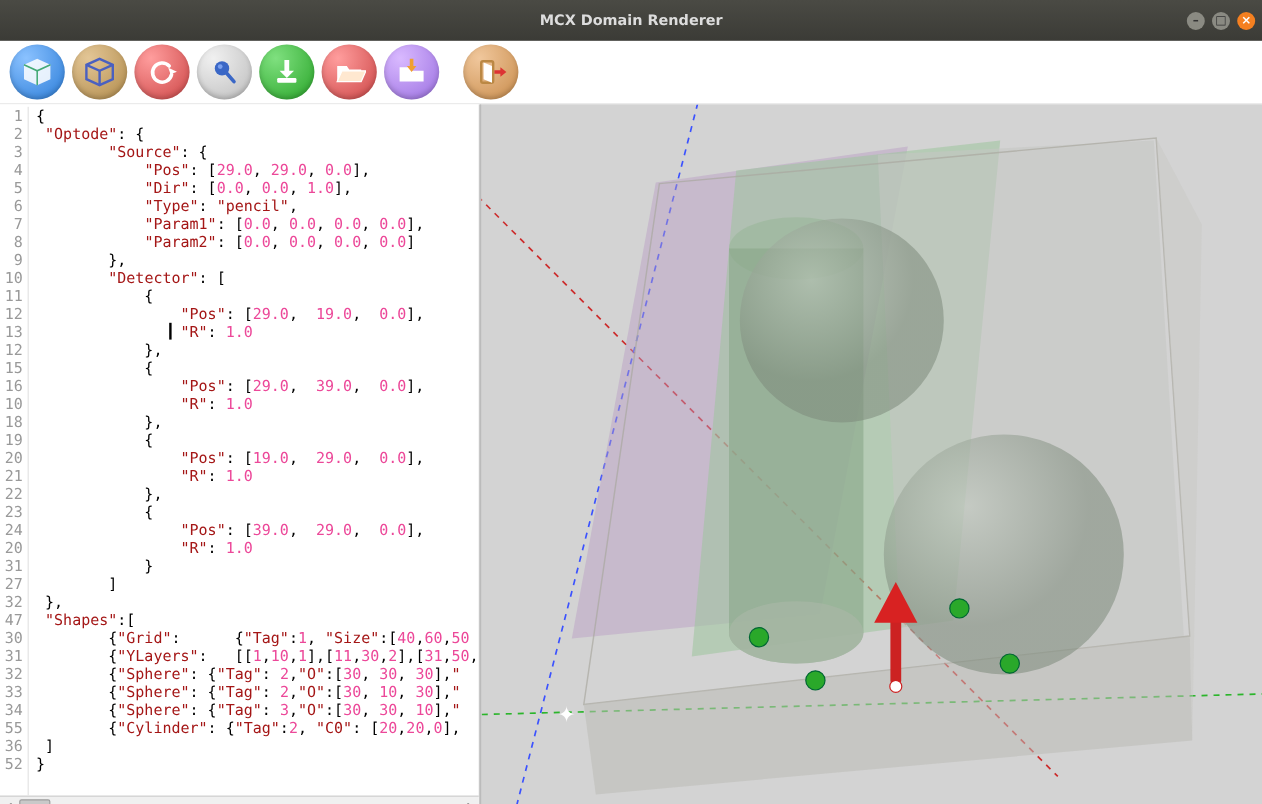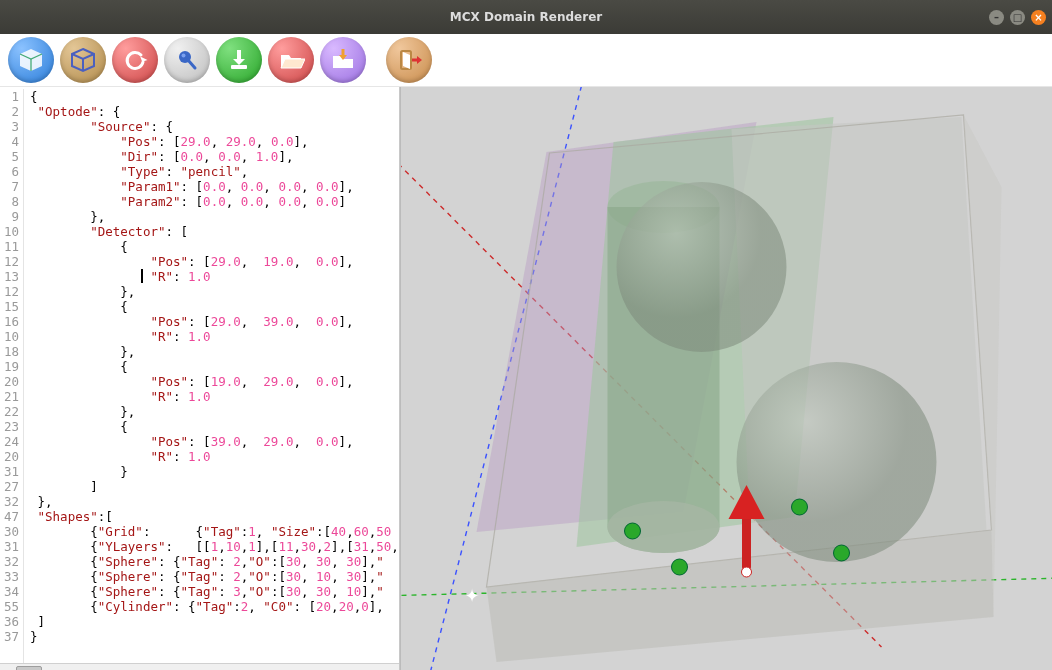--- a/index.html
+++ b/index.html
@@ -142,21 +142,21 @@
           <div>27</div>
           <div>32</div>
           <div>47</div>
           <div>30</div>
           <div>31</div>
           <div>32</div>
           <div>33</div>
           <div>34</div>
           <div>55</div>
           <div>36</div>
-          <div>37</div>
+          <div>52</div>
         </div>
       <div class="code" id="code"><div class="ln"><span class="p">{</span></div><div class="ln"><span class="p"> </span><span class="k">"Optode"</span><span class="p">: {</span></div><div class="ln"><span class="p">        </span><span class="k">"Source"</span><span class="p">: {</span></div><div class="ln"><span class="p">            </span><span class="k">"Pos"</span><span class="p">: [</span><span class="n">29.0</span><span class="p">, </span><span class="n">29.0</span><span class="p">, </span><span class="n">0.0</span><span class="p">],</span></div><div class="ln"><span class="p">            </span><span class="k">"Dir"</span><span class="p">: [</span><span class="n">0.0</span><span class="p">, </span><span class="n">0.0</span><span class="p">, </span><span class="n">1.0</span><span class="p">],</span></div><div class="ln"><span class="p">            </span><span class="k">"Type"</span><span class="p">: </span><span class="k">"pencil"</span><span class="p">,</span></div><div class="ln"><span class="p">            </span><span class="k">"Param1"</span><span class="p">: [</span><span class="n">0.0</span><span class="p">, </span><span class="n">0.0</span><span class="p">, </span><span class="n">0.0</span><span class="p">, </span><span class="n">0.0</span><span class="p">],</span></div><div class="ln"><span class="p">            </span><span class="k">"Param2"</span><span class="p">: [</span><span class="n">0.0</span><span class="p">, </span><span class="n">0.0</span><span class="p">, </span><span class="n">0.0</span><span class="p">, </span><span class="n">0.0</span><span class="p">]</span></div><div class="ln"><span class="p">        },</span></div><div class="ln"><span class="p">        </span><span class="k">"Detector"</span><span class="p">: [</span></div><div class="ln"><span class="p">            {</span></div><div class="ln"><span class="p">                </span><span class="k">"Pos"</span><span class="p">: [</span><span class="n">29.0</span><span class="p">,  </span><span class="n">19.0</span><span class="p">,  </span><span class="n">0.0</span><span class="p">],</span></div><div class="ln"><span class="p">                </span><span class="k">"R"</span><span class="p">: </span><span class="n">1.0</span></div><div class="ln"><span class="p">            },</span></div><div class="ln"><span class="p">            {</span></div><div class="ln"><span class="p">                </span><span class="k">"Pos"</span><span class="p">: [</span><span class="n">29.0</span><span class="p">,  </span><span class="n">39.0</span><span class="p">,  </span><span class="n">0.0</span><span class="p">],</span></div><div class="ln"><span class="p">                </span><span class="k">"R"</span><span class="p">: </span><span class="n">1.0</span></div><div class="ln"><span class="p">            },</span></div><div class="ln"><span class="p">            {</span></div><div class="ln"><span class="p">                </span><span class="k">"Pos"</span><span class="p">: [</span><span class="n">19.0</span><span class="p">,  </span><span class="n">29.0</span><span class="p">,  </span><span class="n">0.0</span><span class="p">],</span></div><div class="ln"><span class="p">                </span><span class="k">"R"</span><span class="p">: </span><span class="n">1.0</span></div><div class="ln"><span class="p">            },</span></div><div class="ln"><span class="p">            {</span></div><div class="ln"><span class="p">                </span><span class="k">"Pos"</span><span class="p">: [</span><span class="n">39.0</span><span class="p">,  </span><span class="n">29.0</span><span class="p">,  </span><span class="n">0.0</span><span class="p">],</span></div><div class="ln"><span class="p">                </span><span class="k">"R"</span><span class="p">: </span><span class="n">1.0</span></div><div class="ln"><span class="p">            }</span></div><div class="ln"><span class="p">        ]</span></div><div class="ln"><span class="p"> },</span></div><div class="ln"><span class="p"> </span><span class="k">"Shapes"</span><span class="p">:[</span></div><div class="ln"><span class="p">        {</span><span class="k">"Grid"</span><span class="p">:      {</span><span class="k">"Tag"</span><span class="p">:</span><span class="n">1</span><span class="p">, </span><span class="k">"Size"</span><span class="p">:[</span><span class="n">40</span><span class="p">,</span><span class="n">60</span><span class="p">,</span><span class="n">50</span></div><div class="ln"><span class="p">        {</span><span class="k">"YLayers"</span><span class="p">:   [[</span><span class="n">1</span><span class="p">,</span><span class="n">10</span><span class="p">,</span><span class="n">1</span><span class="p">],[</span><span class="n">11</span><span class="p">,</span><span class="n">30</span><span class="p">,</span><span class="n">2</span><span class="p">],[</span><span class="n">31</span><span class="p">,</span><span class="n">50</span><span class="p">,</span></div><div class="ln"><span class="p">        {</span><span class="k">"Sphere"</span><span class="p">: {</span><span class="k">"Tag"</span><span class="p">: </span><span class="n">2</span><span class="p">,</span><span class="k">"O"</span><span class="p">:[</span><span class="n">30</span><span class="p">, </span><span class="n">30</span><span class="p">, </span><span class="n">30</span><span class="p">],</span><span class="k">"</span></div><div class="ln"><span class="p">        {</span><span class="k">"Sphere"</span><span class="p">: {</span><span class="k">"Tag"</span><span class="p">: </span><span class="n">2</span><span class="p">,</span><span class="k">"O"</span><span class="p">:[</span><span class="n">30</span><span class="p">, </span><span class="n">10</span><span class="p">, </span><span class="n">30</span><span class="p">],</span><span class="k">"</span></div><div class="ln"><span class="p">        {</span><span class="k">"Sphere"</span><span class="p">: {</span><span class="k">"Tag"</span><span class="p">: </span><span class="n">3</span><span class="p">,</span><span class="k">"O"</span><span class="p">:[</span><span class="n">30</span><span class="p">, </span><span class="n">30</span><span class="p">, </span><span class="n">10</span><span class="p">],</span><span class="k">"</span></div><div class="ln"><span class="p">        {</span><span class="k">"Cylinder"</span><span class="p">: {</span><span class="k">"Tag"</span><span class="p">:</span><span class="n">2</span><span class="p">, </span><span class="k">"C0"</span><span class="p">: [</span><span class="n">20</span><span class="p">,</span><span class="n">20</span><span class="p">,</span><span class="n">0</span><span class="p">],</span></div><div class="ln"><span class="p"> ]</span></div><div class="ln"><span class="p">}</span></div></div>
       <div class="caret" id="caret" style="top: 182px; left: 141px;"></div>
     </div>
     <div class="hsb">
       <div class="arrow">◂</div>
       <div class="thumb"></div>
       <div class="track"></div>
       <div class="arrow">▸</div>
     </div>

